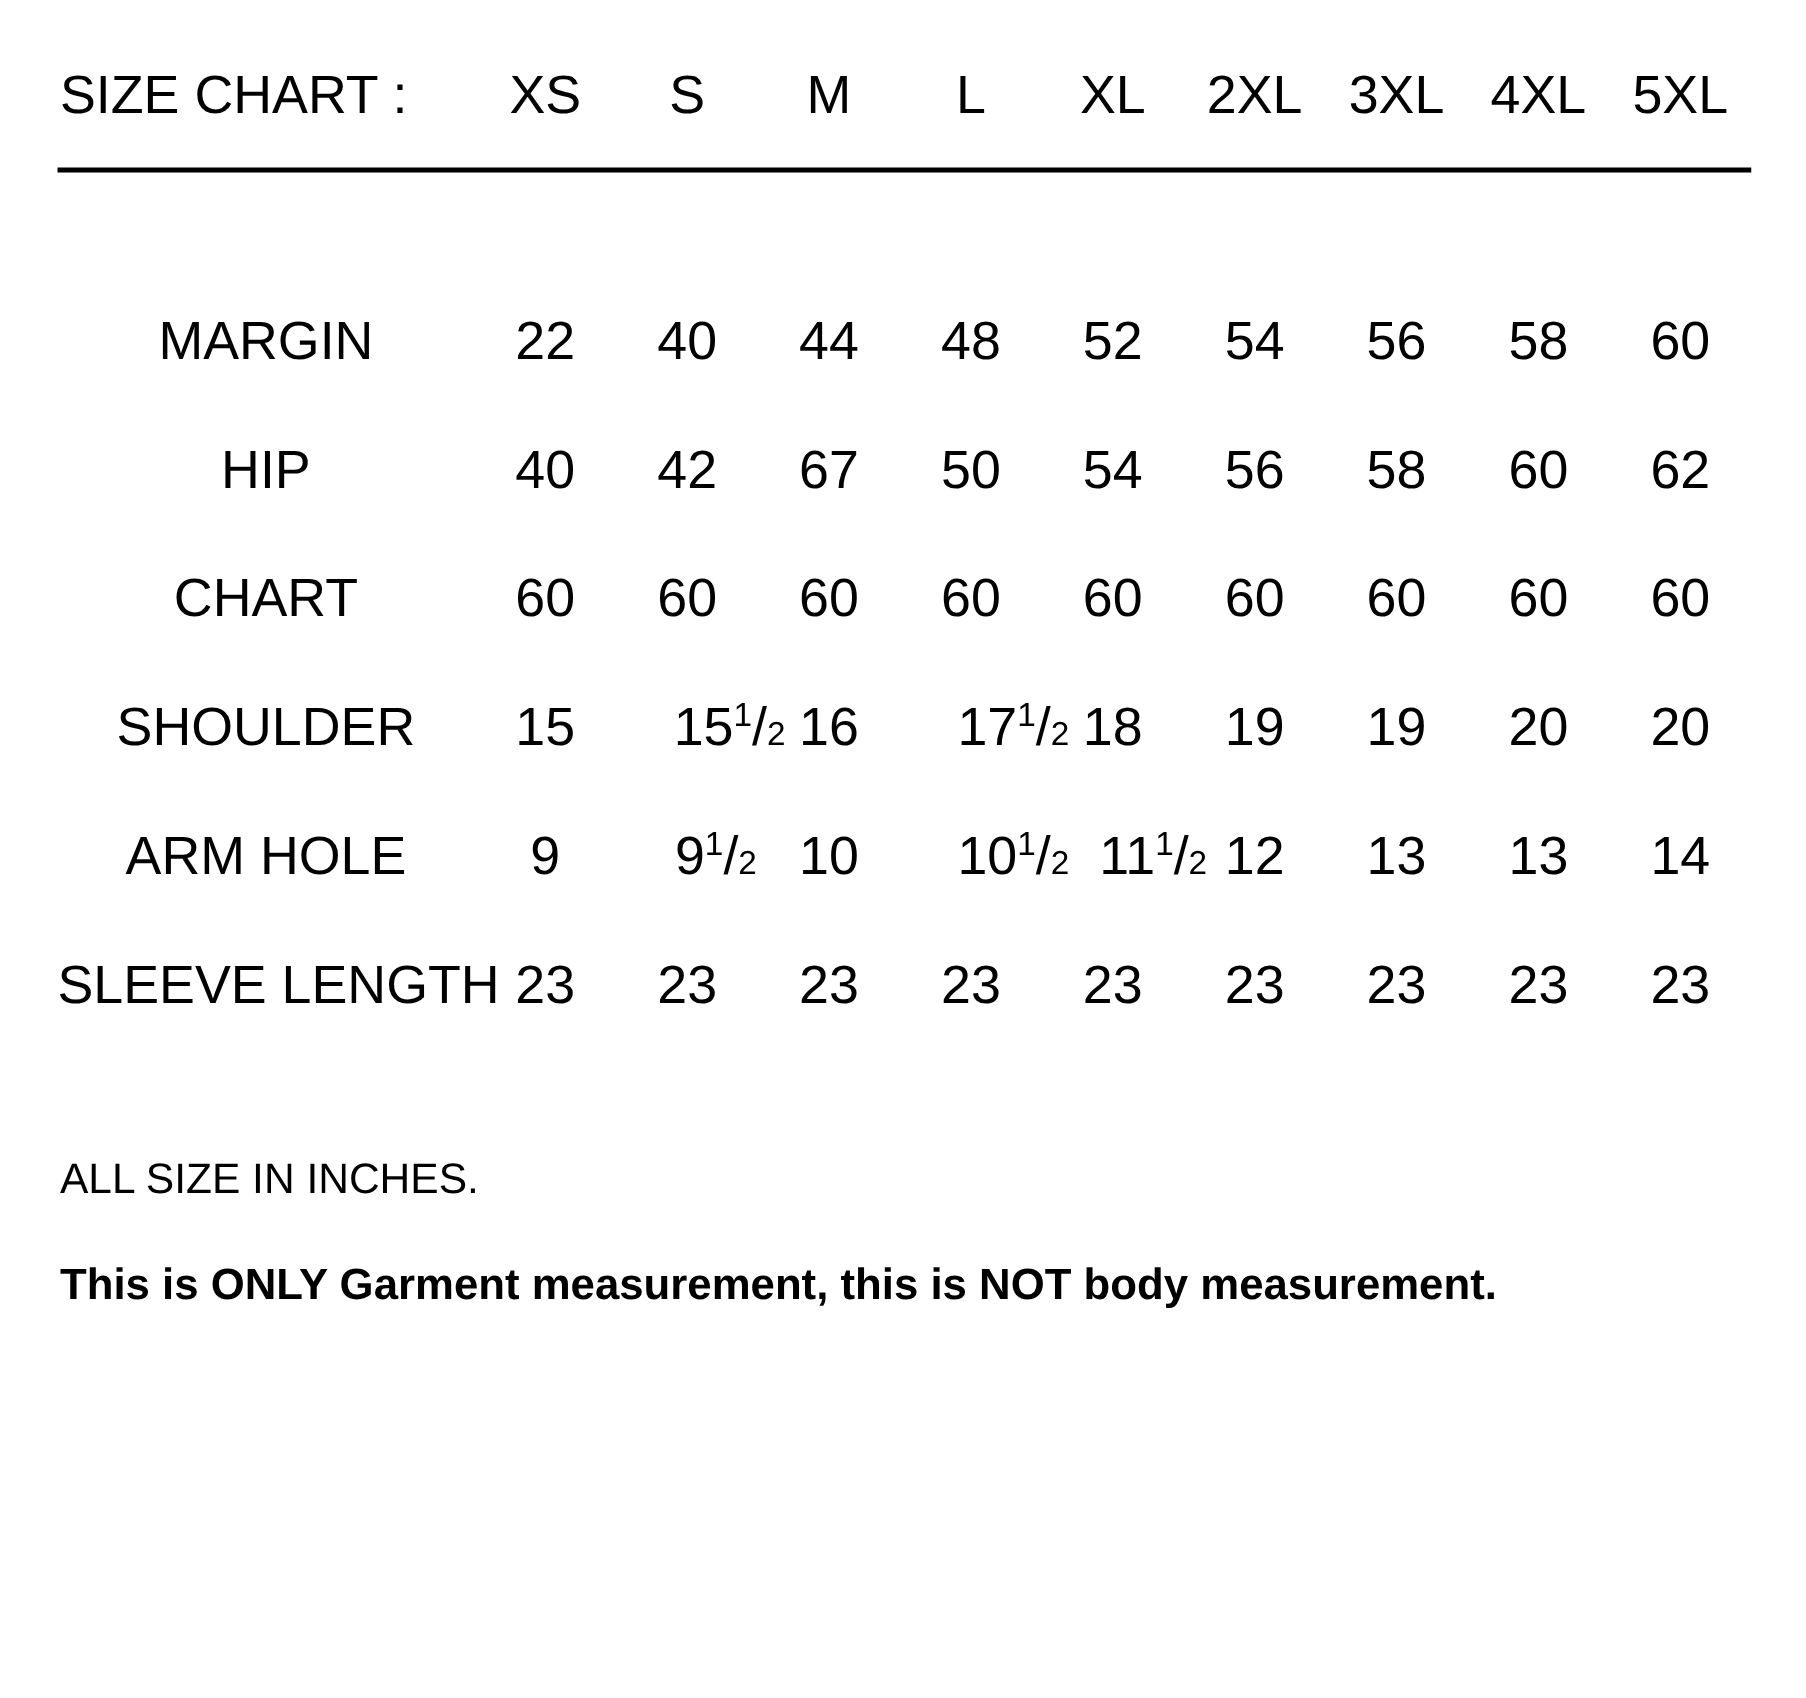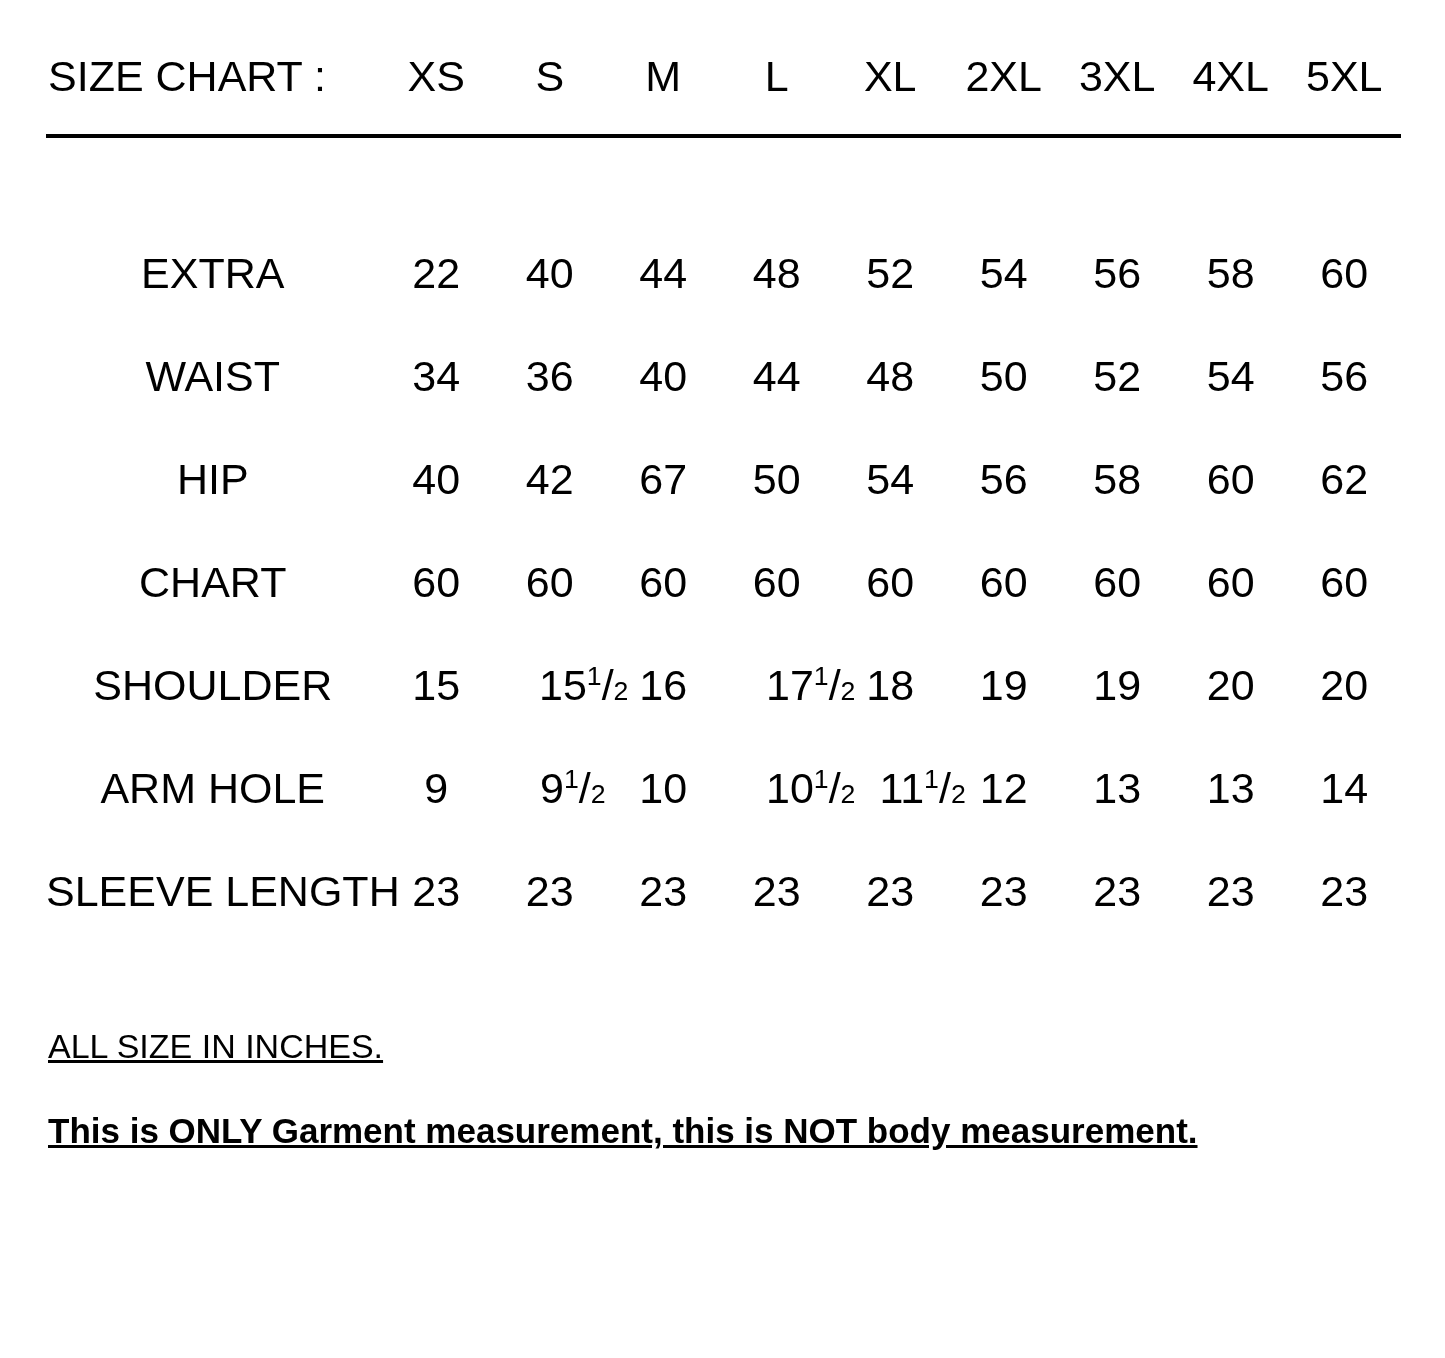--- a/index.html
+++ b/index.html
@@ -92,21 +92,20 @@
 
   .notes {
     margin-top: 86px;
     padding-left: 2px;
   }
   .note {
     font-size: 34px;
     line-height: 1.0;
     margin-bottom: 50px;
     white-space: nowrap;
-    text-decoration: underline;
   }
   .note.bold {
     font-weight: bold;
     font-size: 35px;
     margin-bottom: 4px;
   }
 </style>
 </head>
 <body>
 
@@ -143,44 +142,32 @@
           <div class="rule"></div>
         </td>
       </tr>
       <tr class="gap-row">
         <td colspan="10"></td>
       </tr>
     </thead>
     <tbody>
 
       <tr class="data-row">
-        <td class="row-label">EXTRA</td>
+        <td class="row-label">MARGIN</td>
         <td>22</td>
         <td>40</td>
         <td>44</td>
         <td>48</td>
         <td>52</td>
         <td>54</td>
         <td>56</td>
         <td>58</td>
         <td>60</td>
       </tr>
 
-      <tr class="data-row">
-        <td class="row-label">WAIST</td>
-        <td>34</td>
-        <td>36</td>
-        <td>40</td>
-        <td>44</td>
-        <td>48</td>
-        <td>50</td>
-        <td>52</td>
-        <td>54</td>
-        <td>56</td>
-      </tr>
 
       <tr class="data-row">
         <td class="row-label">HIP</td>
         <td>40</td>
         <td>42</td>
         <td>67</td>
         <td>50</td>
         <td>54</td>
         <td>56</td>
         <td>58</td>

